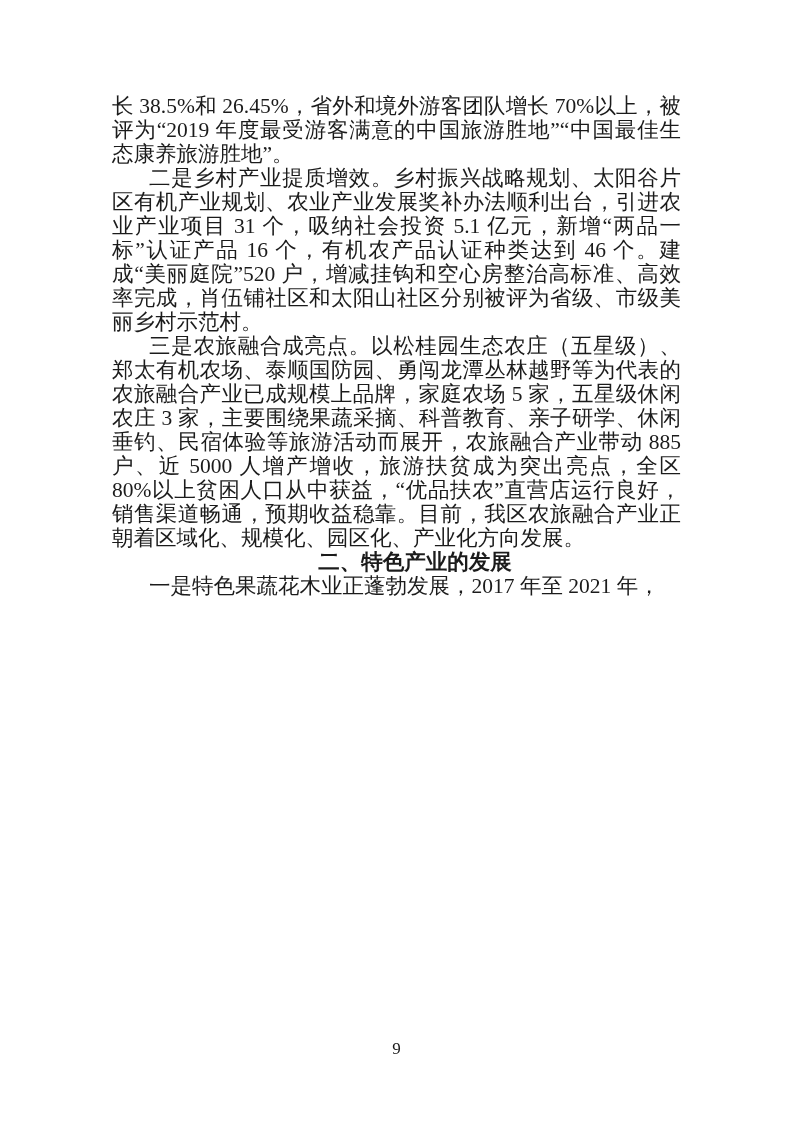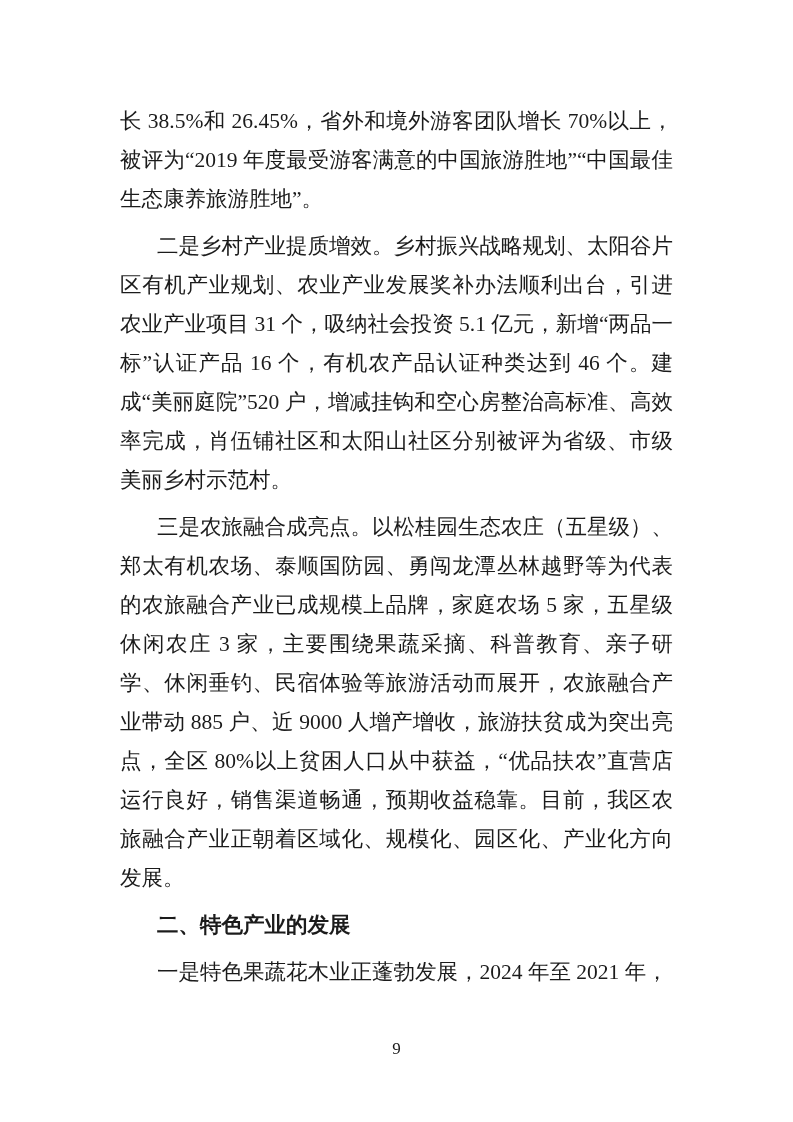--- a/index.html
+++ b/index.html
@@ -16,50 +16,50 @@
     font-family: "Liberation Serif", "DejaVu Serif", serif;
     color: #1b1b1b;
   }
   .content {
     position: absolute;
     left: 112px;
     top: 94px;
     width: 569px;
   }
   .content p {
-    margin: 8px;
+    margin: 0;
     font-size: 21.5px;
-    line-height: 39px;
+    line-height: 24px;
     text-align: justify;
     text-justify: inter-ideograph;
   }
   p.first-indent {
     text-indent: 37px;
   }
   p.heading {
     font-weight: 700;
     font-family: "Liberation Sans", "DejaVu Sans", sans-serif;
-    text-align: left;
+    text-align: center;
   }
   .footer {
     position: absolute;
     left: 0;
     right: 0;
     top: 1038px;
     text-align: center;
     font-size: 17px;
     line-height: 22px;
     color: #1b1b1b;
   }
 </style>
 </head>
 <body>
 
 <div class="page">
   <div class="content">
     <p class="body">长 38.5%和 26.45%，省外和境外游客团队增长 70%以上，被评为“2019 年度最受游客满意的中国旅游胜地”“中国最佳生态康养旅游胜地”。</p>
     <p class="body first-indent">二是乡村产业提质增效。乡村振兴战略规划、太阳谷片区有机产业规划、农业产业发展奖补办法顺利出台，引进农业产业项目 31 个，吸纳社会投资 5.1 亿元，新增“两品一标”认证产品 16 个，有机农产品认证种类达到 46 个。建成“美丽庭院”520 户，增减挂钩和空心房整治高标准、高效率完成，肖伍铺社区和太阳山社区分别被评为省级、市级美丽乡村示范村。</p>
-    <p class="body first-indent">三是农旅融合成亮点。以松桂园生态农庄（五星级）、郑太有机农场、泰顺国防园、勇闯龙潭丛林越野等为代表的农旅融合产业已成规模上品牌，家庭农场 5 家，五星级休闲农庄 3 家，主要围绕果蔬采摘、科普教育、亲子研学、休闲垂钓、民宿体验等旅游活动而展开，农旅融合产业带动 885 户、近 9000 人增产增收，旅游扶贫成为突出亮点，全区 80%以上贫困人口从中获益，“优品扶农”直营店运行良好，销售渠道畅通，预期收益稳靠。目前，我区农旅融合产业正朝着区域化、规模化、园区化、产业化方向发展。</p>
+    <p class="body first-indent">三是农旅融合成亮点。以松桂园生态农庄（五星级）、郑太有机农场、泰顺国防园、勇闯龙潭丛林越野等为代表的农旅融合产业已成规模上品牌，家庭农场 5 家，五星级休闲农庄 3 家，主要围绕果蔬采摘、科普教育、亲子研学、休闲垂钓、民宿体验等旅游活动而展开，农旅融合产业带动 885 户、近 5000 人增产增收，旅游扶贫成为突出亮点，全区 80%以上贫困人口从中获益，“优品扶农”直营店运行良好，销售渠道畅通，预期收益稳靠。目前，我区农旅融合产业正朝着区域化、规模化、园区化、产业化方向发展。</p>
     <p class="heading first-indent">二、特色产业的发展</p>
-    <p class="body first-indent">一是特色果蔬花木业正蓬勃发展，2024 年至 2021 年，</p>
+    <p class="body first-indent">一是特色果蔬花木业正蓬勃发展，2017 年至 2021 年，</p>
   </div>
   <div class="footer">9</div>
 </div>
 
 </body></html>

